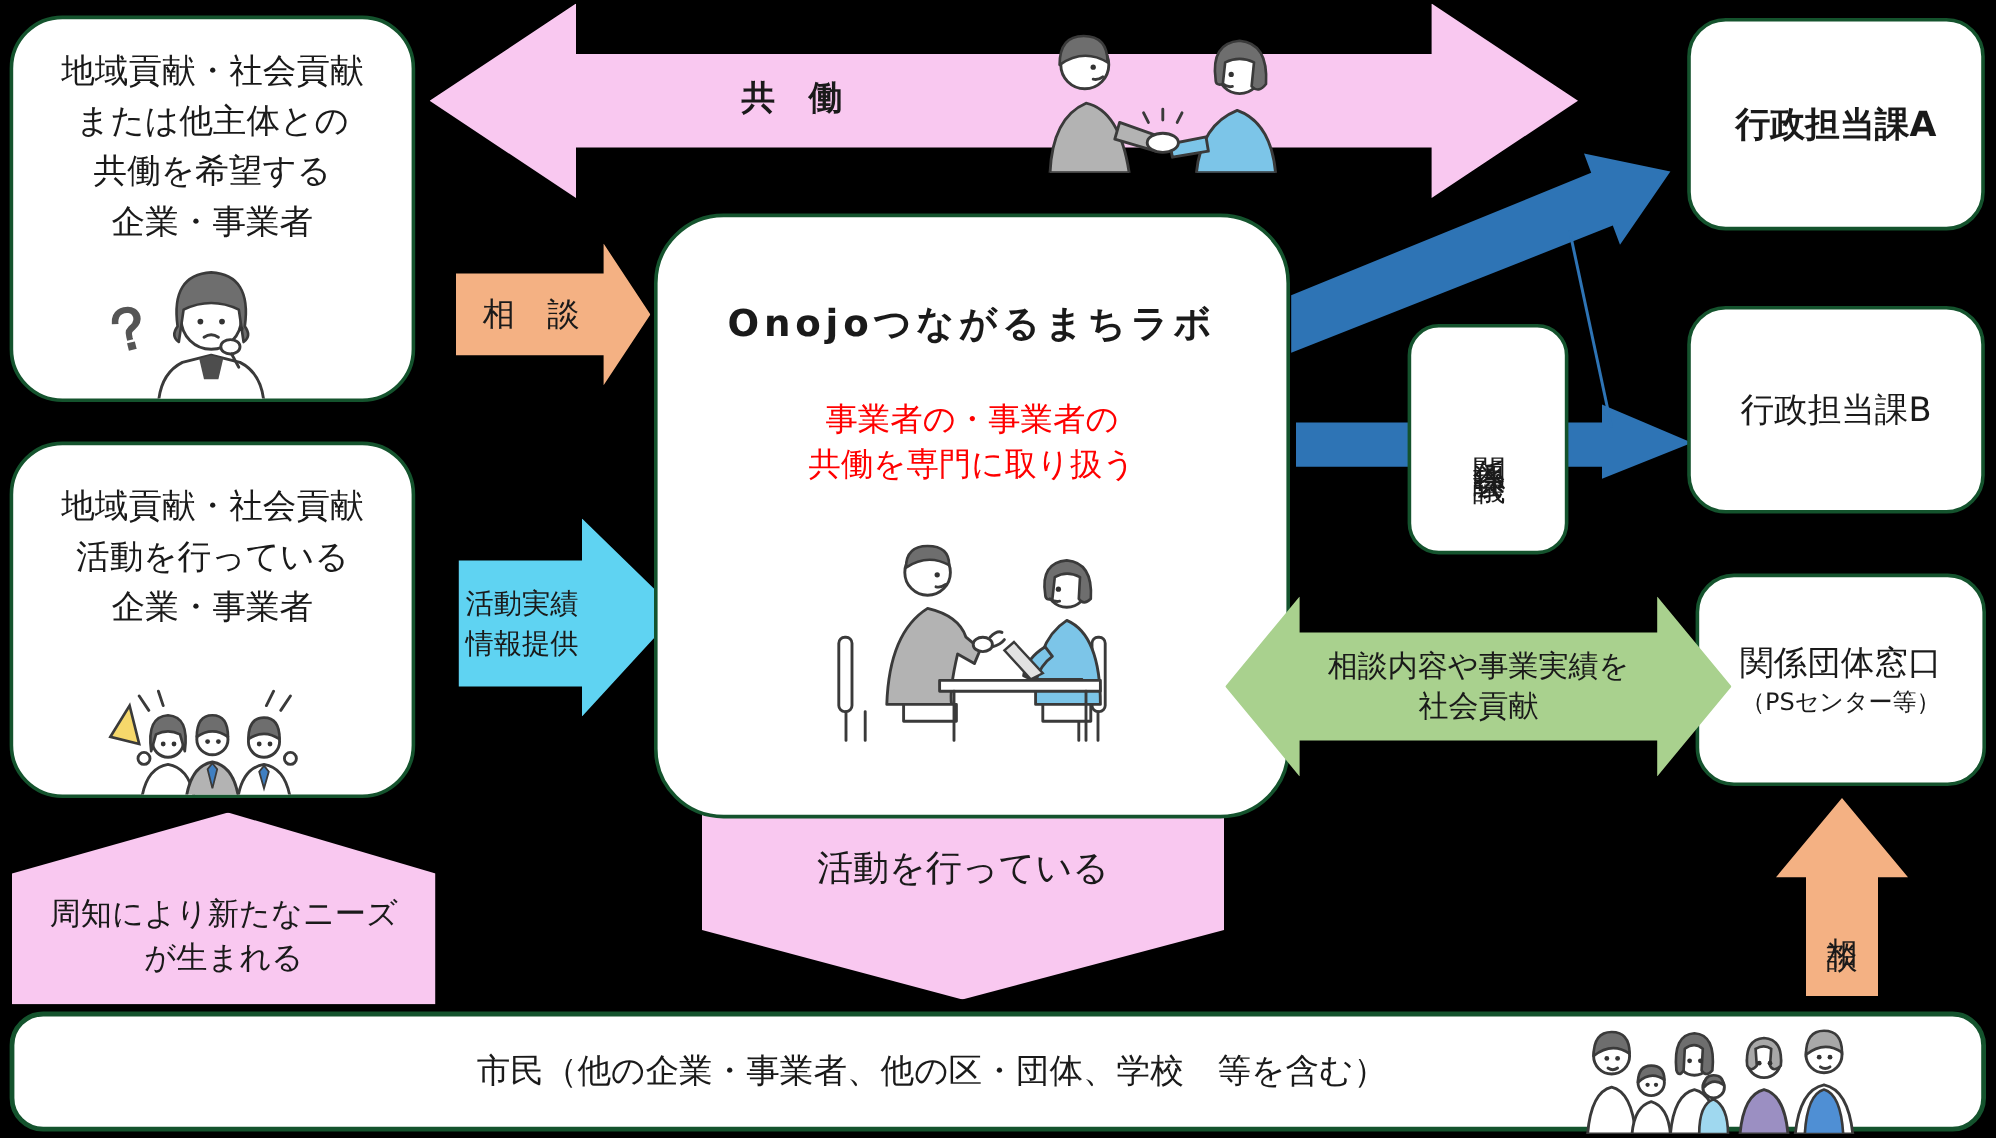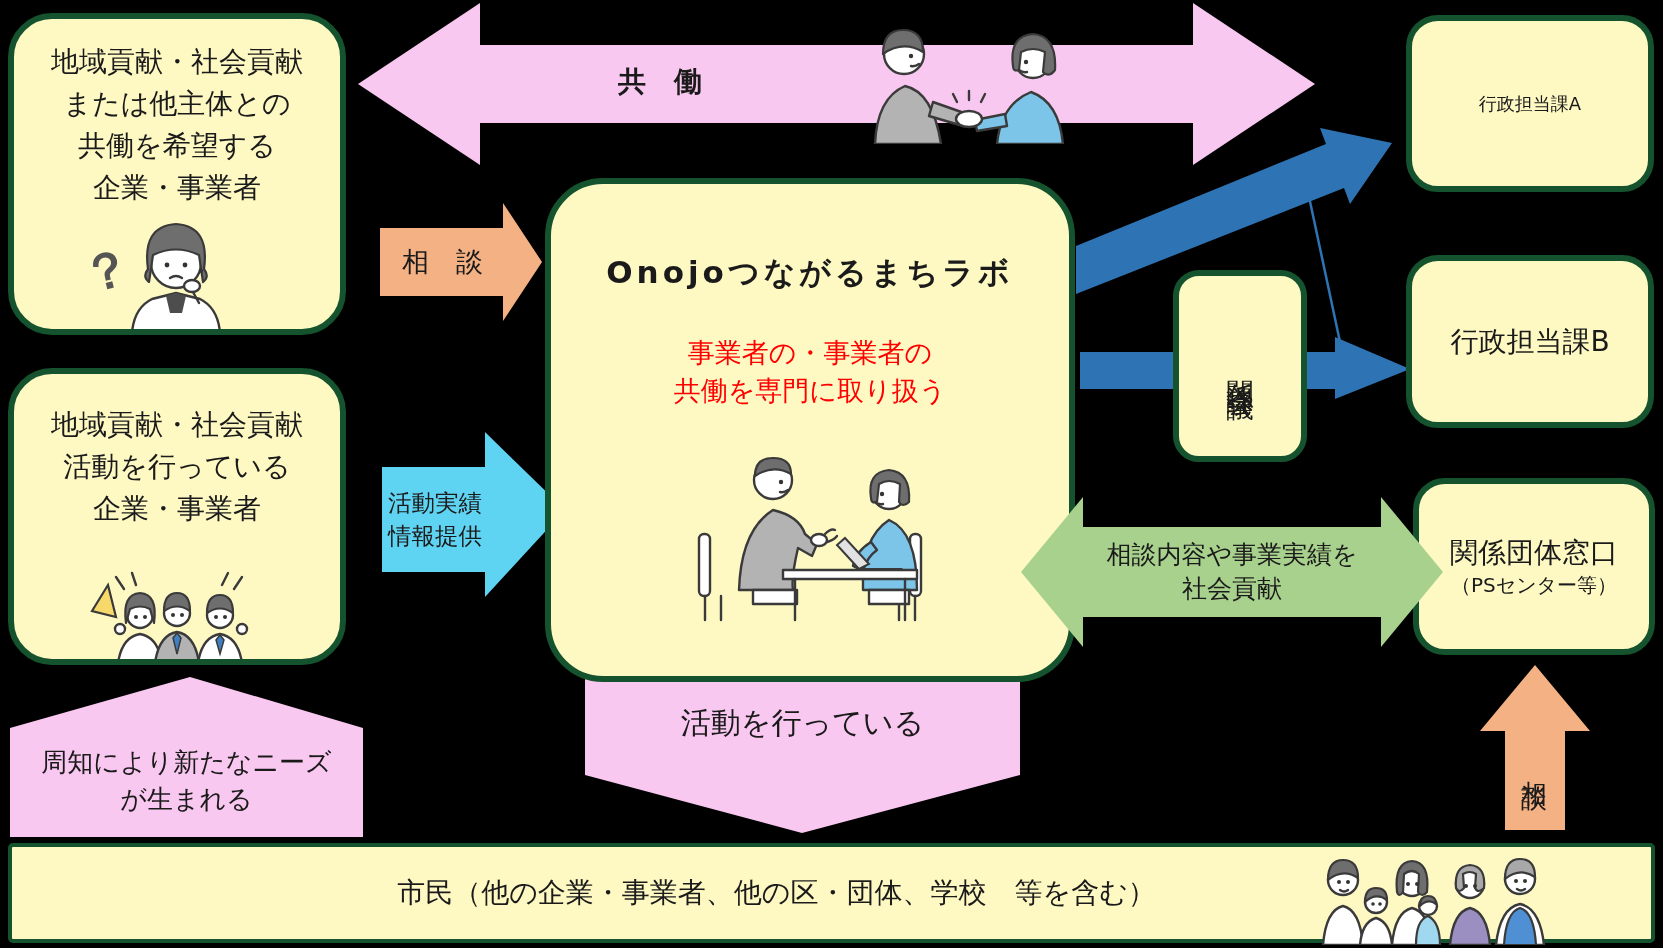--- a/index.html
+++ b/index.html
@@ -1,21 +1,21 @@
 <!DOCTYPE html>
 <html><head>
 <meta charset="utf-8">
 <style>
   html,body{margin:0;padding:0;background:#000;}
   .canvas{
     position:relative;width:1663px;height:948px;background:#000;overflow:hidden;
     font-family:"DejaVu Sans","Liberation Sans",sans-serif;color:#1a1a1a;
   }
   .gbox{
-    position:absolute;background:#fef9c3;border:6px solid #14532d;
+    position:absolute;background:#ffffff;border:3px solid #14532d;
     box-sizing:border-box;text-align:center;overflow:hidden;z-index:3;
   }
   .gbox .lines{position:relative;width:100%;font-weight:500;}
   .shape{position:absolute;}
   .lbl{position:absolute;display:flex;align-items:center;justify-content:center;
        text-align:center;font-weight:500;}
   .vtext{writing-mode:vertical-rl;text-orientation:upright;letter-spacing:3px;}
   svg .ln{stroke:#3a3a3a;stroke-width:2.4;fill:none;stroke-linecap:round;stroke-linejoin:round;}
   svg .fw{fill:#ffffff;stroke:#3a3a3a;stroke-width:2.4;stroke-linejoin:round;}
   svg .fg{fill:#b3b3b3;stroke:#3a3a3a;stroke-width:2.4;stroke-linejoin:round;}
@@ -149,21 +149,21 @@
       <rect class="fw" x="128" y="152" width="134" height="9"></rect>
       <path class="ln" d="M140,161 L140,202 M250,161 L250,202" stroke-width="3"></path>
     </svg>
   </div>
 
   <div class="gbox" style="left:1173px;top:270px;width:134px;height:192px;border-radius:26px;display:flex;align-items:center;justify-content:center;">
     <div class="vtext" style="font-size:27px;font-weight:500;">関係課会議</div>
   </div>
 
   <div class="gbox" style="left:1406px;top:15px;width:248px;height:177px;border-radius:32px;display:flex;align-items:center;justify-content:center;">
-    <div style="font-size:18px;font-weight:400;">行政担当課A</div>
+    <div style="font-size:29px;font-weight:700;">行政担当課A</div>
   </div>
   <div class="gbox" style="left:1406px;top:255px;width:248px;height:173px;border-radius:32px;display:flex;align-items:center;justify-content:center;text-align:right;">
     <div style="font-size:28px;font-weight:500;">行政担当課B</div>
   </div>
   <div class="gbox" style="left:1413px;top:478px;width:242px;height:177px;border-radius:32px;display:flex;flex-direction:column;align-items:center;justify-content:center;">
     <div style="font-size:28px;font-weight:500;">関係団体窓口</div>
     <div style="font-size:20px;font-weight:500;">（PSセンター等）</div>
   </div>
 
   <div class="shape" style="left:1021px;top:497px;width:422px;height:150px;background:#a9d18e;z-index:4;
@@ -181,21 +181,21 @@
               clip-path:polygon(180px 0px,353px 51px,353px 160px,0px 160px,0px 51px);"></div>
   <div class="lbl" style="left:10px;top:728px;width:353px;height:105px;font-size:26px;line-height:1.4;flex-direction:column;z-index:2;">
     <div>周知により新たなニーズ</div>
     <div>が生まれる</div>
   </div>
 
   <div class="shape" style="left:1480px;top:665px;width:110px;height:165px;background:#f4b183;z-index:2;
               clip-path:polygon(55px 0px,110px 66px,85px 66px,85px 165px,25px 165px,25px 66px,0px 66px);"></div>
   <div class="lbl vtext" style="left:1505px;top:705px;width:60px;height:115px;font-size:26px;z-index:2;">相談</div>
 
-  <div class="gbox" style="left:8px;top:843px;width:1647px;height:100px;border-radius:5px;border-width:4px;display:flex;align-items:center;justify-content:center;">
+  <div class="gbox" style="left:8px;top:843px;width:1647px;height:100px;border-radius:28px;border-width:4px;display:flex;align-items:center;justify-content:center;">
     <div style="font-size:28px;font-weight:500;padding-right:110px;">市民（他の企業・事業者、他の区・団体、学校　等を含む）</div>
   </div>
   <svg class="shape" style="left:1298px;top:848px;z-index:5;" width="300" height="97" viewBox="0 0 300 97">
     <path class="fw" d="M25,97 Q28,62 45,58 Q62,62 65,97 Z"></path>
     <circle class="fw" cx="45" cy="32" r="15"></circle>
     <path class="fh" d="M30,32 Q30,12 45,12 Q60,12 60,30 Q45,20 30,32 Z"></path>
     <circle cx="41" cy="34" r="2" fill="#333"></circle>
       <circle cx="50" cy="34" r="2" fill="#333"></circle>
     <path class="ln" d="M42,42 q4,3 8,0"></path>
     <path class="fw" d="M62,97 Q64,74 78,70 Q92,74 94,97 Z"></path>

